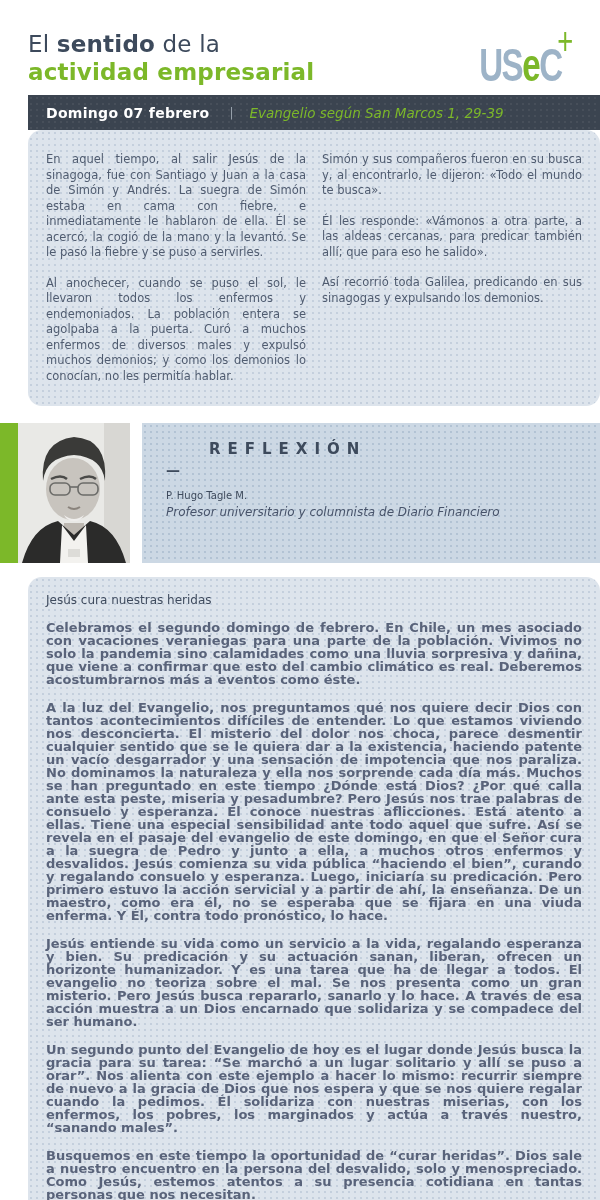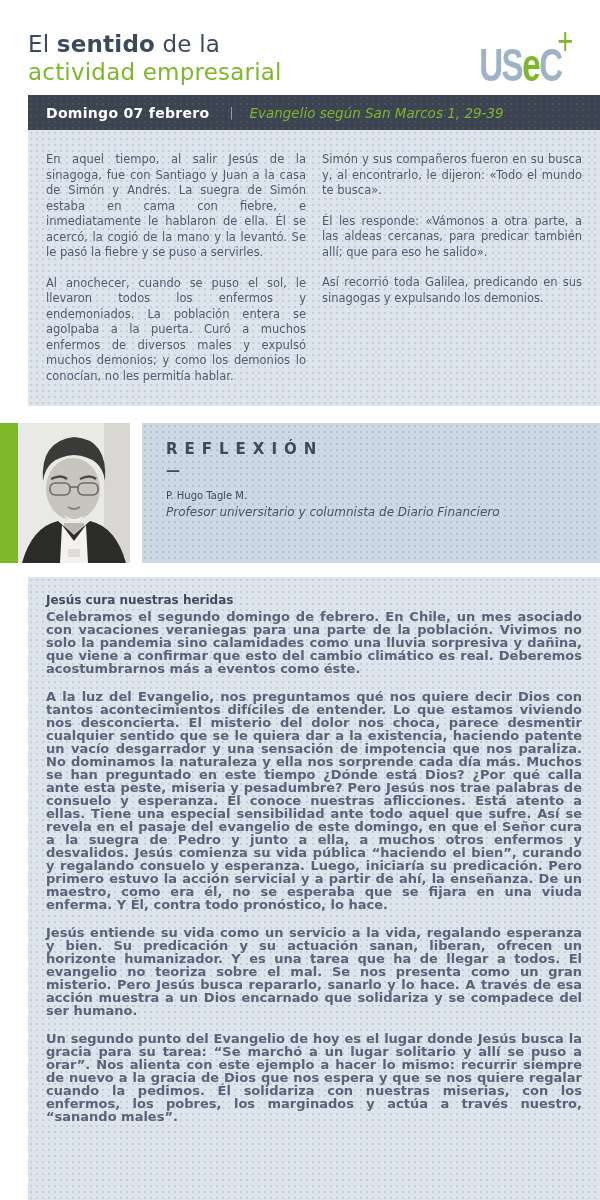--- a/index.html
+++ b/index.html
@@ -9,21 +9,21 @@
     font-family:"DejaVu Sans","Liberation Sans",sans-serif; position:relative;
   }
   
   .top {
     display:flex; justify-content:space-between; align-items:flex-start;
     padding:30px 24px 0 28px;
     gap:22px;
   }
   .title { font-size:23px; line-height:28px; color:#3d4a5c; letter-spacing:.2px; }
   .title .t-emph { font-weight:700; }
-  .title .t-line2 { font-weight:400; color:#7cb829; }
+  .title .t-line2 { font-weight:700; color:#7cb829; }
   .logo {
     position:relative; margin-top:12px; margin-right:14px;
     font-family:"Liberation Sans",sans-serif; font-weight:700; font-size:46px;
     letter-spacing:-2px; color:#9db3c7; line-height:1;
     transform:scaleX(.72); transform-origin:top right;
   }
   .logo .accent { color:#7cb829; }
   .logo .plus {
     position:absolute; top:-20px; right:-16px; color:#7cb829;
     font-weight:400; font-size:38px; letter-spacing:0;
@@ -36,20 +36,21 @@
     display:flex; align-items:center; padding-left:18px;
   }
   .date-bar .d-date { color:#ffffff; font-weight:700; font-size:14px; letter-spacing:.3px; }
   .date-bar .d-sep { color:#9aa3ad; font-size:12px; margin:0 16px 0 20px; }
   .date-bar .d-reading { color:#7cb829; font-style:italic; font-size:13.5px; }
   
   .panel-tex {
     background-color:#dde4ec;
     background-image:radial-gradient(rgba(140,160,185,.30) 1px, transparent 1.2px);
     background-size:6px 6px;
+    border-radius:14px;
   }
   
   .gospel {
     margin-left:28px; min-height:250px;
     padding:22px 18px 22px 18px; display:flex; gap:16px;
   }
   .gospel .col { flex:1; }
   .gospel p {
     font-size:11.5px; line-height:15.5px; color:#505c70;
     text-align:justify; margin-bottom:15px;
@@ -61,31 +62,31 @@
   .photo-wrap { width:112px; height:140px; }
   .photo-wrap svg { display:block; }
   .ref-gap { width:12px; background:#ffffff; }
   .ref-panel {
     flex:1; height:140px;
     background-color:#ccd8e4;
     background-image:radial-gradient(rgba(120,145,175,.30) 1px, transparent 1.2px);
     background-size:6px 6px;
     padding:17px 20px 0 24px;
   }
-  .ref-label { font-size:15px; font-weight:700; letter-spacing:7px; color:#3d4a5c; }
+  .ref-label { font-size:15px; font-weight:700; letter-spacing:7px; color:#3d4a5c;margin-left:43px; }
   .ref-dash  { font-size:14px; font-weight:700; color:#3d4a5c; margin:4px 0 12px; }
   .ref-author{ font-size:10px; font-weight:400; color:#3d4a5c; }
   .ref-role  { font-size:12px; font-style:italic; color:#47536a; margin-top:4px; }
   
   .article {
     margin:14px 0 0 28px; min-height:630px;
     padding:16px 18px 30px 18px;
   }
   .article .a-heading {
-    font-size:12px; font-weight:700; color:#3f4b5e; margin-bottom:3px;
+    font-size:12px; font-weight:400; color:#3f4b5e; margin-bottom:14px;
   }
   .article p {
     font-size:13px; line-height:13px; color:#59637a;
     text-align:justify; margin-bottom:15px;font-weight:bold;
   }
   .article p:last-child { margin-bottom:0; }
 </style>
 </head>
 <body>
 
@@ -149,15 +150,16 @@
       <div class="ref-role">Profesor universitario y columnista de Diario Financiero</div>
     </div>
   </div>
 
   <div class="article panel-tex">
     <div class="a-heading">Jesús cura nuestras heridas</div>
     <p>Celebramos el segundo domingo de febrero. En Chile, un mes asociado con vacaciones veraniegas para una parte de la población. Vivimos no solo la pandemia sino calamidades como una lluvia sorpresiva y dañina, que viene a confirmar que esto del cambio climático es real. Deberemos acostumbrarnos más a eventos como éste.</p>
     <p>A la luz del Evangelio, nos preguntamos qué nos quiere decir Dios con tantos acontecimientos difíciles de entender. Lo que estamos viviendo nos desconcierta. El misterio del dolor nos choca, parece desmentir cualquier sentido que se le quiera dar a la existencia, haciendo patente un vacío desgarrador y una sensación de impotencia que nos paraliza. No dominamos la naturaleza y ella nos sorprende cada día más. Muchos se han preguntado en este tiempo ¿Dónde está Dios? ¿Por qué calla ante esta peste, miseria y pesadumbre? Pero Jesús nos trae palabras de consuelo y esperanza. El conoce nuestras aflicciones. Está atento a ellas. Tiene una especial sensibilidad ante todo aquel que sufre. Así se revela en el pasaje del evangelio de este domingo, en que el Señor cura a la suegra de Pedro y junto a ella, a muchos otros enfermos y desvalidos. Jesús comienza su vida pública “haciendo el bien”, curando y regalando consuelo y esperanza. Luego, iniciaría su predicación. Pero primero estuvo la acción servicial y a partir de ahí, la enseñanza. De un maestro, como era él, no se esperaba que se fijara en una viuda enferma. Y Él, contra todo pronóstico, lo hace.</p>
     <p>Jesús entiende su vida como un servicio a la vida, regalando esperanza y bien. Su predicación y su actuación sanan, liberan, ofrecen un horizonte humanizador. Y es una tarea que ha de llegar a todos. El evangelio no teoriza sobre el mal. Se nos presenta como un gran misterio. Pero Jesús busca repararlo, sanarlo y lo hace. A través de esa acción muestra a un Dios encarnado que solidariza y se compadece del ser humano.</p>
     <p>Un segundo punto del Evangelio de hoy es el lugar donde Jesús busca la gracia para su tarea: “Se marchó a un lugar solitario y allí se puso a orar”. Nos alienta con este ejemplo a hacer lo mismo: recurrir siempre de nuevo a la gracia de Dios que nos espera y que se nos quiere regalar cuando la pedimos. Él solidariza con nuestras miserias, con los enfermos, los pobres, los marginados y actúa a través nuestro, “sanando males”.</p>
+    <p>Busquemos en este tiempo la oportunidad de “curar heridas”. Dios sale a nuestro encuentro en la persona del desvalido, solo y menospreciado. Como Jesús, estemos atentos a su presencia cotidiana en tantas personas que nos necesitan.</p>
   </div>
 
 </div>
 
 </body></html>

